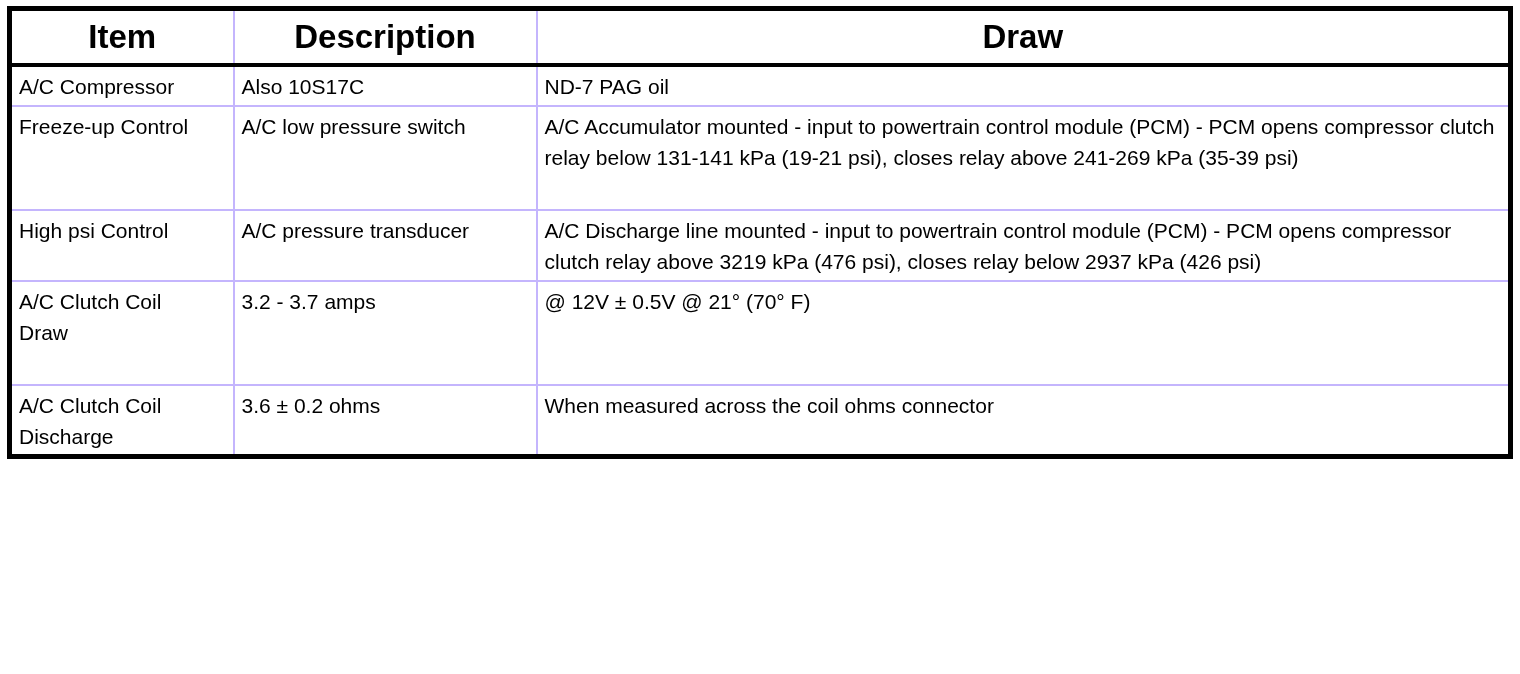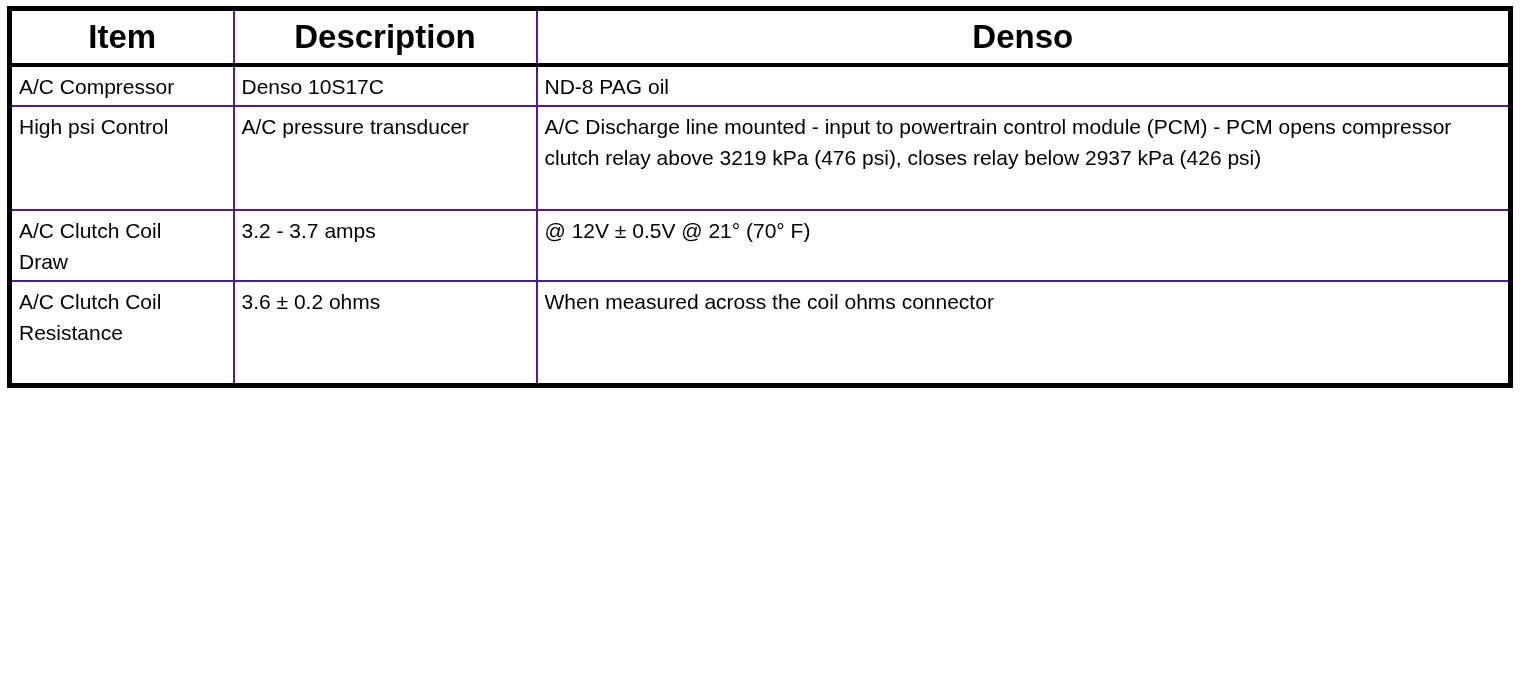--- a/index.html
+++ b/index.html
@@ -20,21 +20,21 @@
     border-collapse: collapse;
     table-layout: fixed;
     width: 1506px;
     background: #ffffff;
     border: 5px solid #000000;
   }
   .spec-table col.col-item        { width: 224px; }
   .spec-table col.col-description { width: 303px; }
   .spec-table th,
   .spec-table td {
-    border: 2px solid #4c1d95;
+    border: 2px solid #c4b5fd;
     background: #ffffff;
     color: #000000;
   }
   .spec-table thead th {
     height: 52px;
     font-size: 33px;
     font-weight: bold;
     text-align: center;
     vertical-align: middle;
     padding: 0 4px;
@@ -64,38 +64,43 @@
 <table class="spec-table">
   <colgroup>
     <col class="col-item">
     <col class="col-description">
     <col class="col-notes">
   </colgroup>
   <thead>
     <tr>
       <th>Item</th>
       <th>Description</th>
-      <th>Denso</th>
+      <th>Draw</th>
     </tr>
   </thead>
   <tbody>
     <tr>
       <td class="cell-item">A/C Compressor</td>
-      <td class="cell-description">Denso 10S17C</td>
-      <td class="cell-notes">ND-8 PAG oil</td>
+      <td class="cell-description">Also 10S17C</td>
+      <td class="cell-notes">ND-7 PAG oil</td>
+    </tr>
+    <tr>
+      <td class="cell-item">Freeze-up Control</td>
+      <td class="cell-description">A/C low pressure switch</td>
+      <td class="cell-notes">A/C Accumulator mounted - input to powertrain control module (PCM) - PCM opens compressor clutch relay below 131-141 kPa (19-21 psi), closes relay above 241-269 kPa (35-39 psi)</td>
     </tr>
     <tr>
       <td class="cell-item">High psi Control</td>
       <td class="cell-description">A/C pressure transducer</td>
       <td class="cell-notes">A/C Discharge line mounted - input to powertrain control module (PCM) - PCM opens compressor clutch relay above 3219 kPa (476 psi), closes relay below 2937 kPa (426 psi)</td>
     </tr>
     <tr>
       <td class="cell-item">A/C Clutch Coil Draw</td>
       <td class="cell-description">3.2 - 3.7 amps</td>
       <td class="cell-notes">@ 12V ± 0.5V @ 21° (70° F)</td>
     </tr>
     <tr>
-      <td class="cell-item">A/C Clutch Coil Resistance</td>
+      <td class="cell-item">A/C Clutch Coil Discharge</td>
       <td class="cell-description">3.6 ± 0.2 ohms</td>
       <td class="cell-notes">When measured across the coil ohms connector</td>
     </tr>
   </tbody>
 </table>
 
 </body></html>

